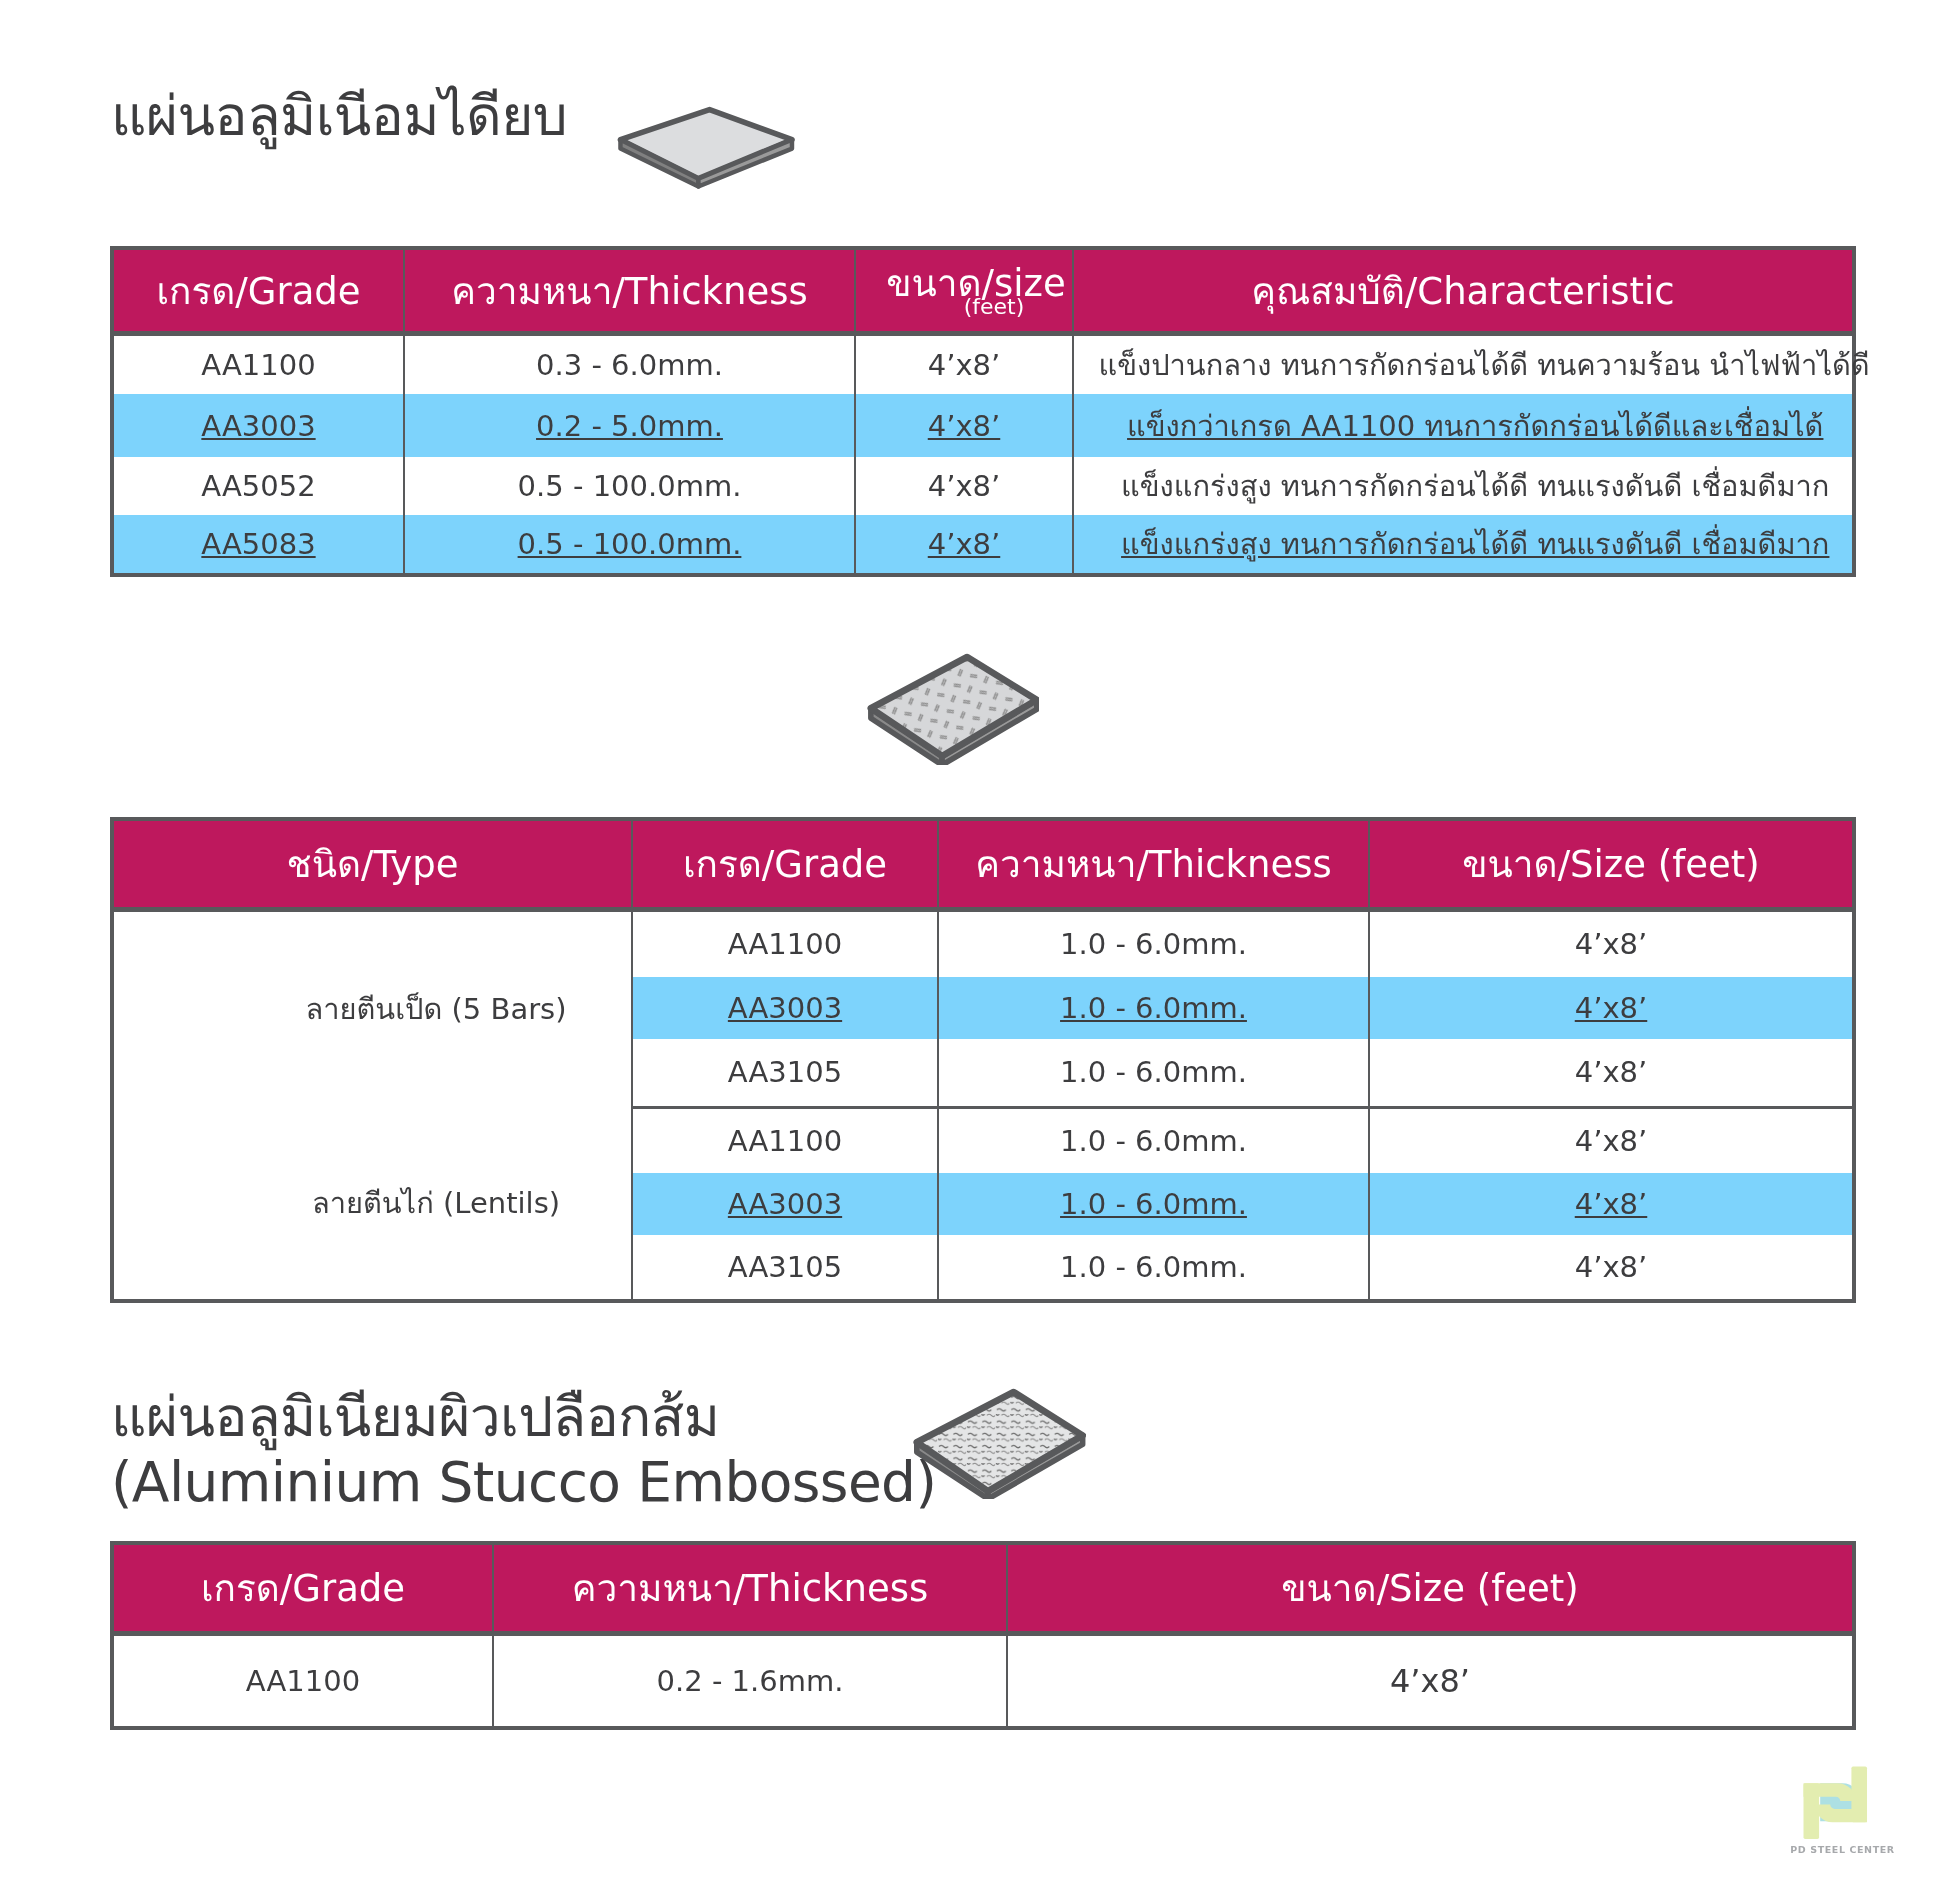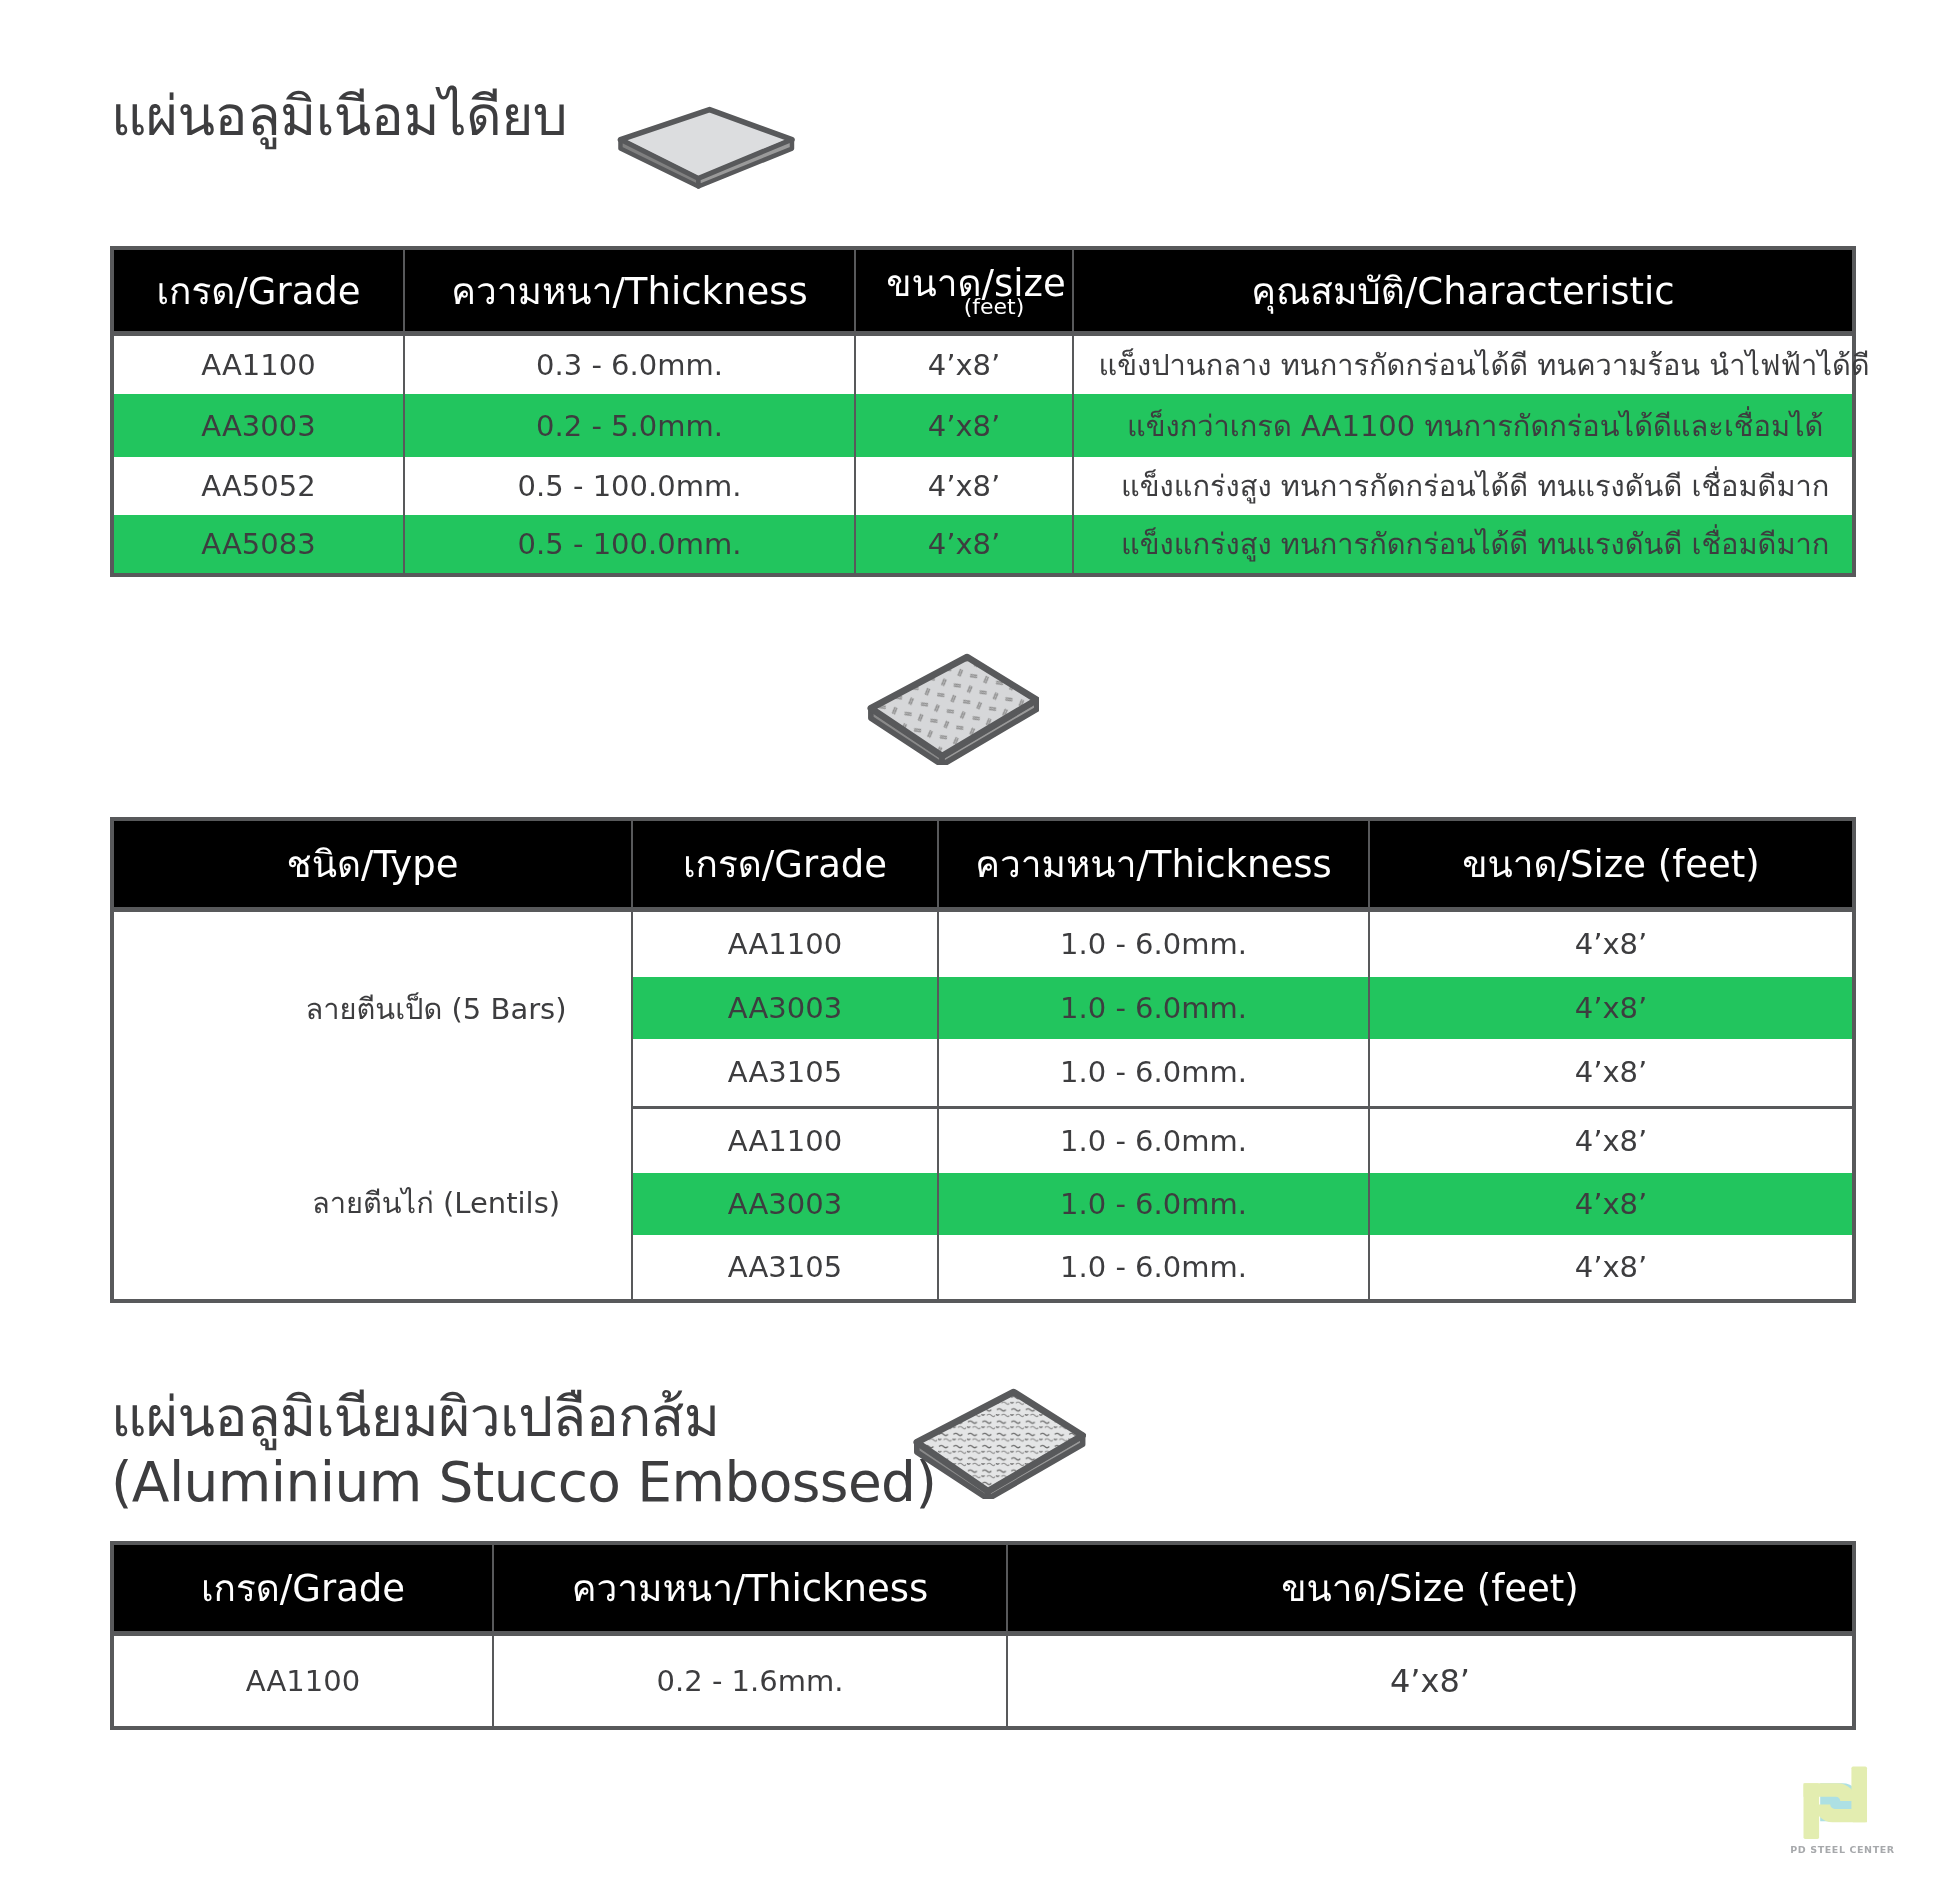--- a/index.html
+++ b/index.html
@@ -3,26 +3,26 @@
 <meta charset="utf-8">
 <style>
   html, body { margin:0; padding:0; background:#ffffff; }
   body { width:1955px; height:1896px; position:relative; overflow:hidden;
          font-family:"DejaVu Sans","Liberation Sans",sans-serif; color:#3d3d3f; }
   .section-title { position:absolute; left:111px; font-size:55px; line-height:65px; color:#3d3d3f; letter-spacing:-0.6px; }
   .section-title div { white-space:nowrap; }
   .icon { position:absolute; }
   table.spec { position:absolute; left:110px; width:1746px; border-collapse:collapse;
                border:4.5px solid #58595b; table-layout:fixed; }
-  table.spec th { background:#000000; color:#ffffff; font-weight:normal; font-size:37px;
+  table.spec th { background:#be185d; color:#ffffff; font-weight:normal; font-size:37px;
                   border-right:2.8px solid #58595b; border-left:2.8px solid #58595b;
                   border-bottom:5px solid #58595b; padding:0; text-align:center; white-space:nowrap; }
   table.spec td { font-size:29px; text-align:center; border-left:2.8px solid #58595b; border-right:2.8px solid #58595b;
                   padding:0; white-space:nowrap; color:#3d3d3f; }
-  table.spec tr.alt td.shade { background:#22c55e; }
+  table.spec tr.alt td.shade { background:#7dd3fc;text-decoration:underline; }
   td.left { text-align:center; padding-left:24.5px !important; }
   .sub { display:block; font-size:22px; line-height:22px; margin-top:-3.3px;margin-left:36px; }
   tr.group-end td { border-bottom:3.9px solid #58595b; }
   .logo { position:absolute; left:1781px; top:1761px; width:123px; }
   .logo-text { font-family:"DejaVu Sans",sans-serif; font-weight:bold; font-size:9.5px; color:#a7a9ac;
                text-align:center; letter-spacing:0.6px; margin-top:3.3px; }
 </style>
 </head>
 <body>
 

